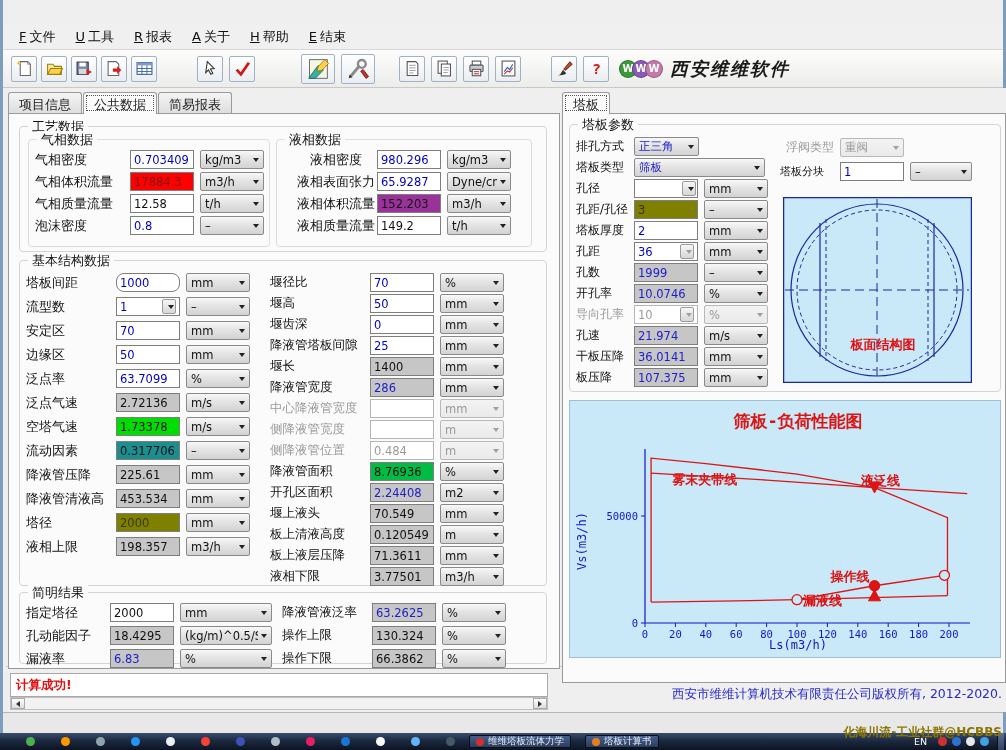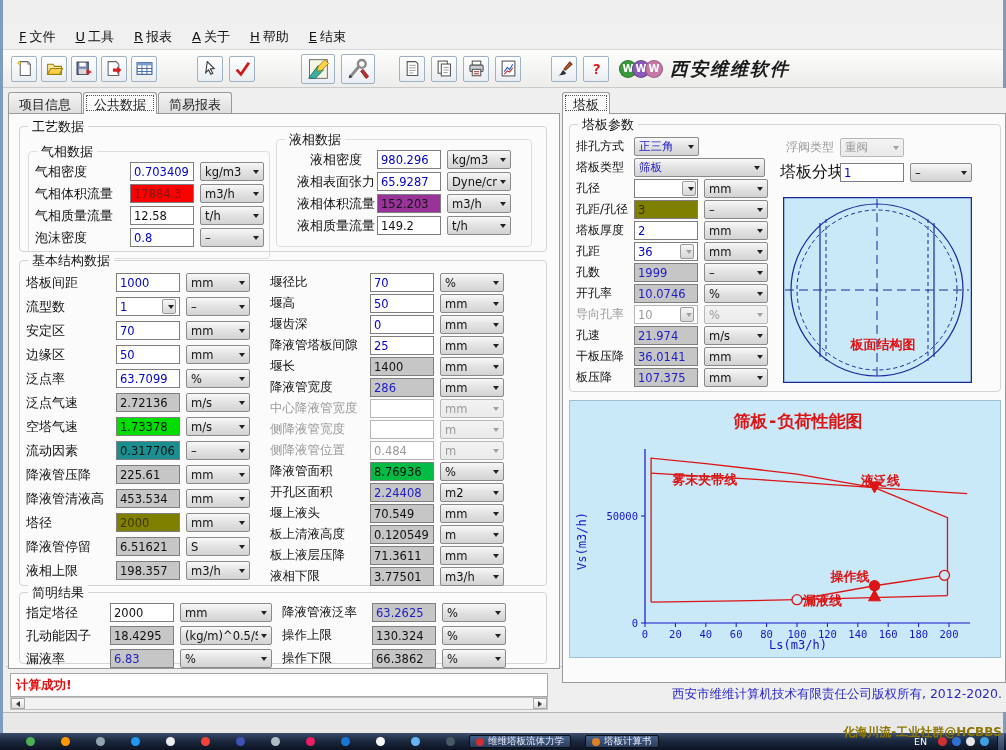--- a/index.html
+++ b/index.html
@@ -50,21 +50,21 @@
   .tab{height:22px;padding:3px 10px 0;font-size:13px;border:1px solid #9A9A9A;border-bottom:none;
     border-radius:3px 3px 0 0;background:linear-gradient(#F4F4F4,#DDDDDD);margin-right:1px;color:#222;}
   .tab.active{background:#FBFBFB;position:relative;z-index:3;outline:1px dotted #555;outline-offset:-4px;}
   .panel{position:absolute;left:0;top:21px;background:#FBFBFB;border:1px solid #9A9A9A;z-index:1;}
   .panel-left{width:552px;height:556px;}
   .panel-right{width:444px;height:570px;}
   
   .group{position:absolute;border:1px solid #D4D4D4;border-radius:4px;}
   .legend{position:absolute;top:-9px;left:8px;background:#FBFBFB;padding:0 4px;font-size:13px;color:#111;}
   #g-process{left:10px;top:12px;width:528px;height:126px;}
-  #g-gas{left:8px;top:24px;width:242px;height:108px;border-color:#DDD;}
+  #g-gas{left:8px;top:12px;width:242px;height:108px;border-color:#DDD;}
   #g-liquid{left:256px;top:12px;width:256px;height:108px;border-color:#DDD;}
   #g-structure{left:10px;top:146px;width:528px;height:326px;}
   #g-summary{left:10px;top:478px;width:528px;height:72px;}
   #g-params{left:6px;top:10px;width:432px;height:268px;}
   .colbox{position:absolute;top:12px;}
   
   .frow{display:flex;align-items:center;}
   .flabel{font-size:13px;color:#111;flex:none;white-space:nowrap;overflow:hidden;}
   .flabel.dim{color:#9A9A9A;}
   .fval{width:64px;height:19px;border:1px solid #7E7E7E;background:#fff;font-size:11.5px;
@@ -375,21 +375,21 @@
                   </div>
                 </div>
               </div>
           </div>
         </div>
         <div class="group" id="g-structure">
           <span class="legend">基本结构数据</span>
           <div class="colbox rows-s1" style="left:6px;">
               <div class="frow">
                 <span class="flabel">塔板间距</span>
-                <div class="fval" style="background: rgb(255, 255, 255);">
+                <div class="fval" style="background: rgb(255, 255, 255); border-radius: 8px;">
                   <span>1000</span>
                 </div>
                 <div class="combo unit">
                   <span>mm</span>
                   <span class="arr"></span>
                 </div>
               </div>
               <div class="frow">
                 <span class="flabel">流型数</span>
                 <div class="fval" style="background: rgb(255, 255, 255);">
@@ -483,30 +483,20 @@
                   <span class="arr"></span>
                 </div>
               </div>
               <div class="frow">
                 <span class="flabel">塔径</span>
                 <div class="fval" style="background: rgb(127, 127, 0); color: rgb(58, 58, 0);">
                   <span>2000</span>
                 </div>
                 <div class="combo unit">
                   <span>mm</span>
-                  <span class="arr"></span>
-                </div>
-              </div>
-              <div class="frow">
-                <span class="flabel">降液管停留</span>
-                <div class="fval" style="background: rgb(198, 198, 198); color: rgb(17, 17, 17);">
-                  <span>6.51621</span>
-                </div>
-                <div class="combo unit">
-                  <span>S</span>
                   <span class="arr"></span>
                 </div>
               </div>
               <div class="frow">
                 <span class="flabel">液相上限</span>
                 <div class="fval" style="background: rgb(198, 198, 198); color: rgb(17, 17, 17);">
                   <span>198.357</span>
                 </div>
                 <div class="combo unit">
                   <span>m3/h</span>
@@ -881,21 +871,21 @@
               </div>
             </div>
           <div class="extra" style="left:210px;top:13px;">
             <span class="flabel dim" style="width:60px;font-size:12px;text-align:center;">浮阀类型</span>
             <div class="combo dis" style="width:64px;">
               <span>重阀</span>
                 <span class="arr"></span>
             </div>
           </div>
           <div class="extra" style="left:210px;top:37px;">
-            <span class="flabel" style="width:60px;font-size:16px;font-family:Liberation Mono, monospace;">塔板分块</span>
+            <span class="flabel" style="width:60px;font-size:11px;font-family:Liberation Mono, monospace;">塔板分块</span>
             <div class="fval" style="width:64px;">
               <span>1</span>
             </div>
             <div class="combo" style="width:62px;">
               <span>–</span>
                 <span class="arr"></span>
             </div>
           </div>
           <svg id="tray-diagram" width="189" height="186">
               <rect x="0.5" y="0.5" width="188" height="185" fill="#C9E8F8" stroke="#1828A0" stroke-width="1.5"></rect>

